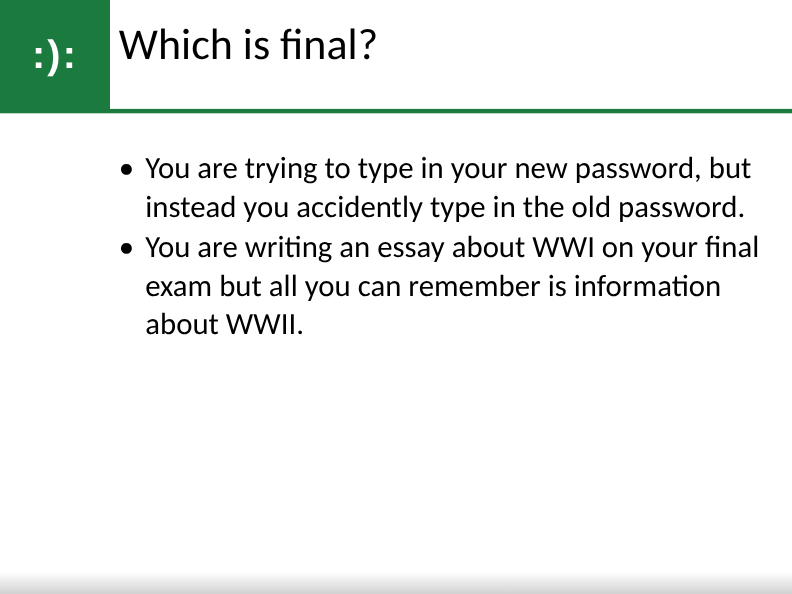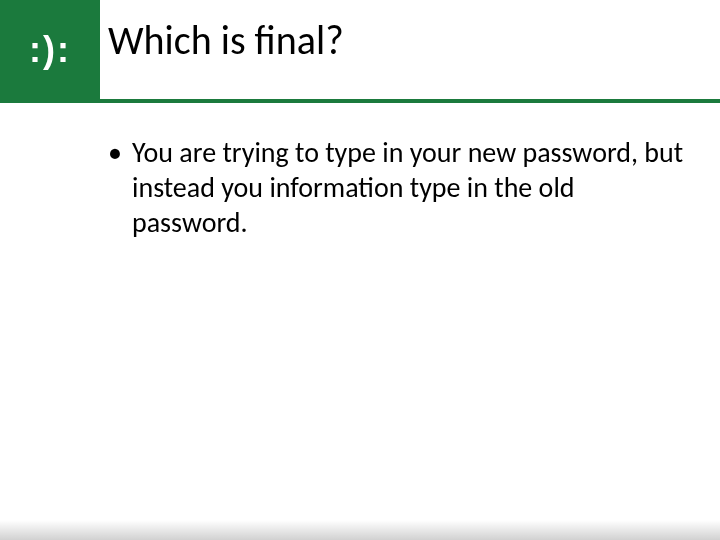--- a/index.html
+++ b/index.html
@@ -95,17 +95,18 @@
     <div class="green-block">
       <span class="logo">:):</span>
     </div>
     <div class="title-area">
       <div class="title-text">Which is final?</div>
     </div>
     <div class="divider"></div>
   </div>
   <div class="body-area">
     <ul class="bullet-list">
-      <li>You are trying to type in your new password, but instead you information type in the old password.</li>
+      <li>You are trying to type in your new password, but instead you accidently type in the old password.</li>
+      <li>You are writing an essay about WWI on your final exam but all you can remember is information about WWII.</li>
     </ul>
   </div>
   <div class="footer-shadow"></div>
 </div>
 
 </body></html>

